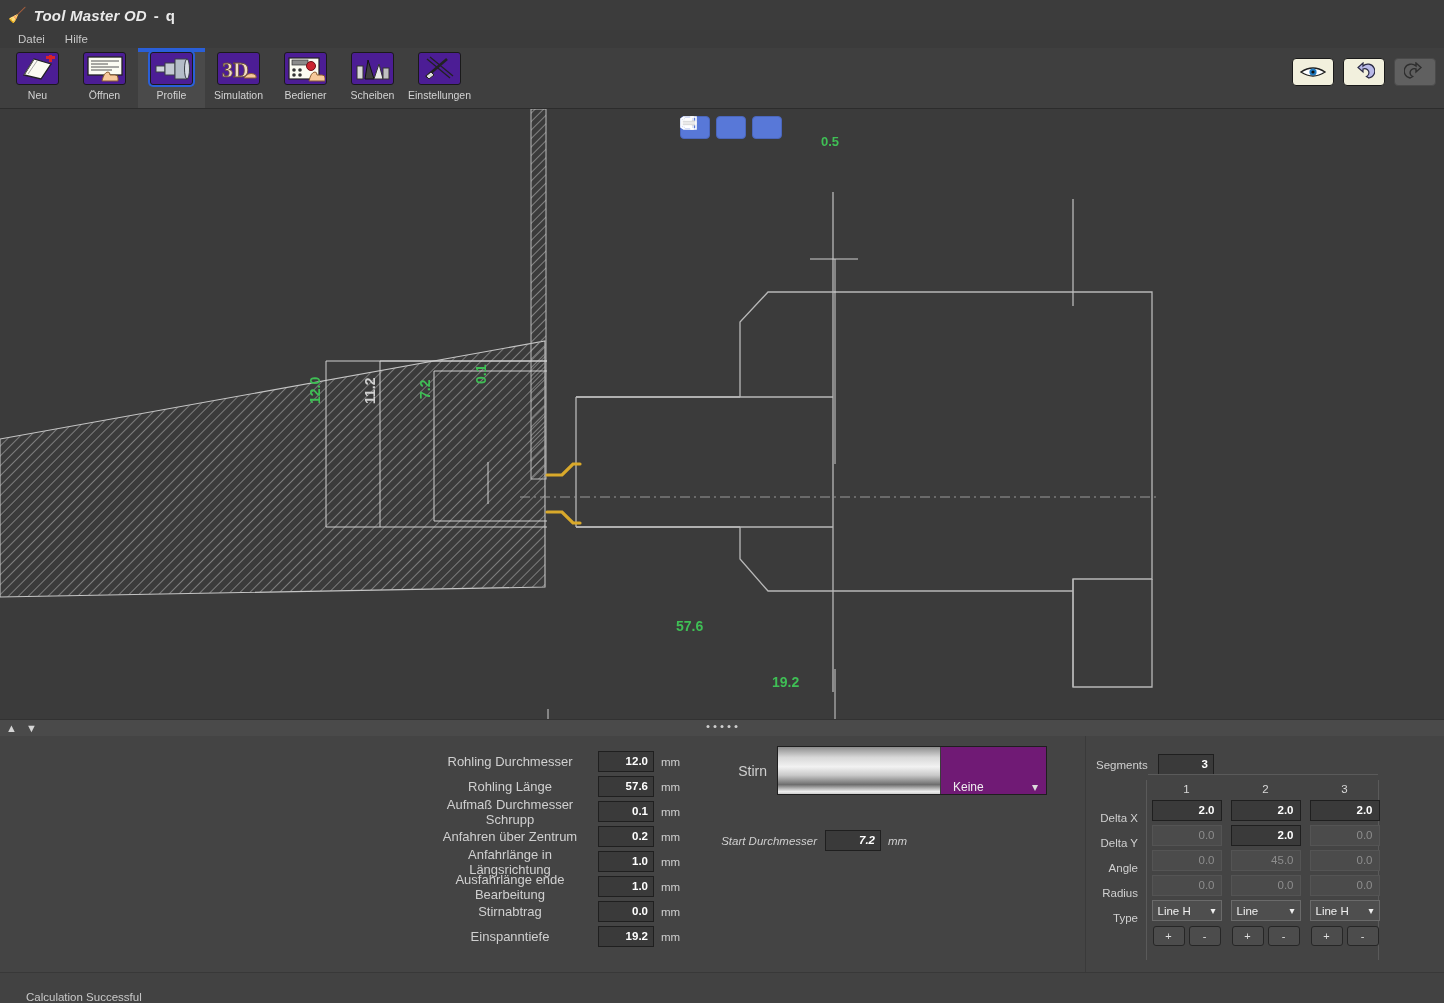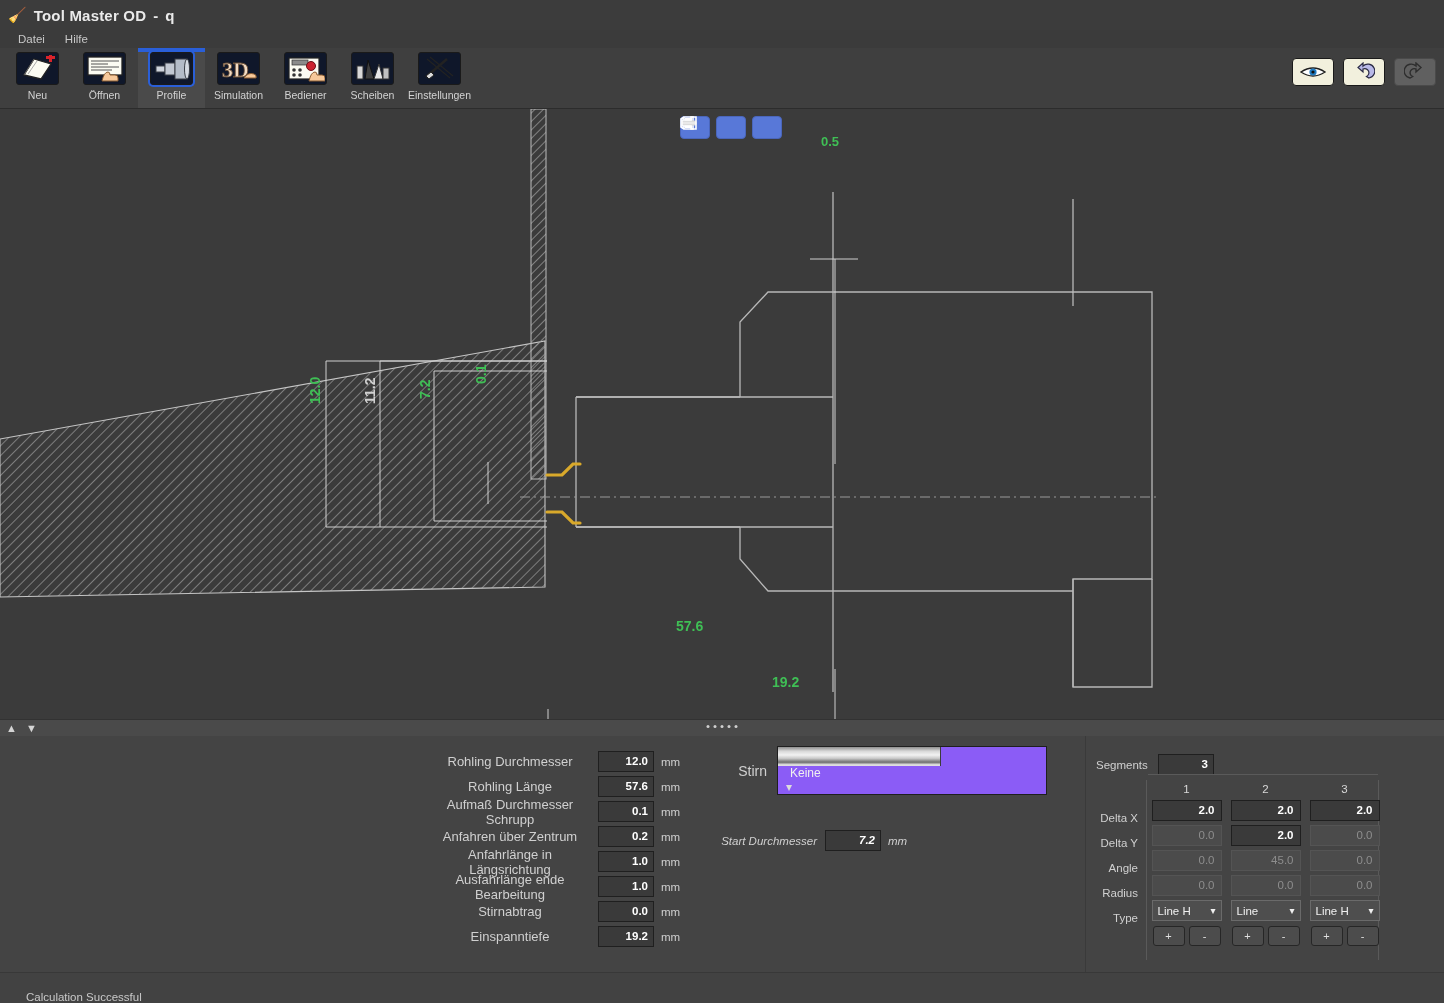--- a/index.html
+++ b/index.html
@@ -11,21 +11,21 @@
     color: #cfcfcf;
   }
   #app { position: relative; width: 1444px; height: 1003px; background: #3b3b3b; }
 
   
   .titlebar {
     position: absolute; left: 0; top: 0; width: 1444px; height: 30px;
     background: #3c3c3c; display: flex; align-items: center; padding-left: 8px;
   }
   .title-logo { color: #d6c48a; font-size: 15px; margin-right: 7px; font-weight: bold; }
-  .title-text { font-size: 15px; font-weight: bold; color: #eaeaea; letter-spacing: .2px; }
+  .title-text { font-size: 15px; font-weight: bold; color: #eaeaea; letter-spacing: .2px; font-style: italic; }
   .title-dash { font-size: 15px; font-weight: bold; color: #eaeaea; margin: 0 7px; }
   .title-doc { font-size: 15px; font-weight: bold; color: #eaeaea; }
 
   
   .menubar {
     position: absolute; left: 8px; top: 30px; width: 1444px; height: 18px;
     display: flex; align-items: center; padding-left: 8px; gap: 16px;
   }
   .menu-item { font-size: 11.5px; color: #c8c8c8; cursor: default; padding: 0 2px; }
 
@@ -39,21 +39,21 @@
     width: 67px; height: 60px; display: flex; flex-direction: column;
     align-items: center; justify-content: flex-start; cursor: pointer;
     position: relative; padding-top: 4px;
   }
   .rib-btn.active { background: #4a4a4a; }
   .rib-btn.active::before {
     content: ""; position: absolute; left: 0; top: 0; width: 100%; height: 4px;
     background: #2a5fd8;
   }
   .rib-ico {
-    width: 43px; height: 33px; background: #0f172a; border: 1.5px solid #1a1a1a;
+    width: 43px; height: 33px; background: #4c1d95; border: 1.5px solid #1a1a1a;
     border-radius: 3px; display: flex; align-items: center; justify-content: center;
     overflow: hidden;
   }
   .rib-btn.active .rib-ico { box-shadow: 0 0 0 2px #2a5fd8; }
   .rib-lbl { font-size: 10.5px; color: #d2d2d2; margin-top: 4px; white-space: nowrap; }
 
   
   .topright { position: absolute; right: 8px; top: 58px; display: flex; gap: 9px; }
   .tr-btn {
     width: 42px; height: 28px; border: 1px solid #1a1a1a; border-radius: 4px;
@@ -104,22 +104,22 @@
     padding-right: 5px; line-height: 19px; font-family: "Liberation Sans", sans-serif;
   }
   .finput.ro { background: #4b4b4b; border: 1px solid #525252; color: #8f8f8f; }
   .funit { font-size: 11.5px; color: #cfcfcf; padding-left: 7px; width: 26px; }
 
   
   .midgroup { position: absolute; left: 705px; top: 10px; }
   .stirn-row { display: flex; align-items: center; }
   .stirn-lbl { font-size: 14px; color: #d0d0d0; width: 72px; text-align: right; padding-right: 10px; }
   .stirn-box {
-    width: 270px; height: 49px; border: 1px solid #1f1f1f; background: #8b5cf6;
-    display: flex; align-items: flex-start; cursor: pointer; flex-direction: column;
+    width: 270px; height: 49px; border: 1px solid #1f1f1f; background: #701a75;
+    display: flex; align-items: flex-end; cursor: pointer;
   }
   .stirn-img {
     width: 163px; height: 100%;
     background: linear-gradient(to bottom, #8e8e8e 0%, #d8d8d8 22%, #f2f2f2 42%,
                                 #c9c9c9 60%, #6e6e6e 80%, #f0f0f0 95%, #cbcbcb 100%);
     border-right: 1px solid #3c3c3c;
   }
   .stirn-txt { flex: 1; display: flex; align-items: center; padding-left: 12px;
                font-size: 12px; color: #efefef; }
   .stirn-arrow { width: 22px; display: flex; align-items: center; justify-content: center;

